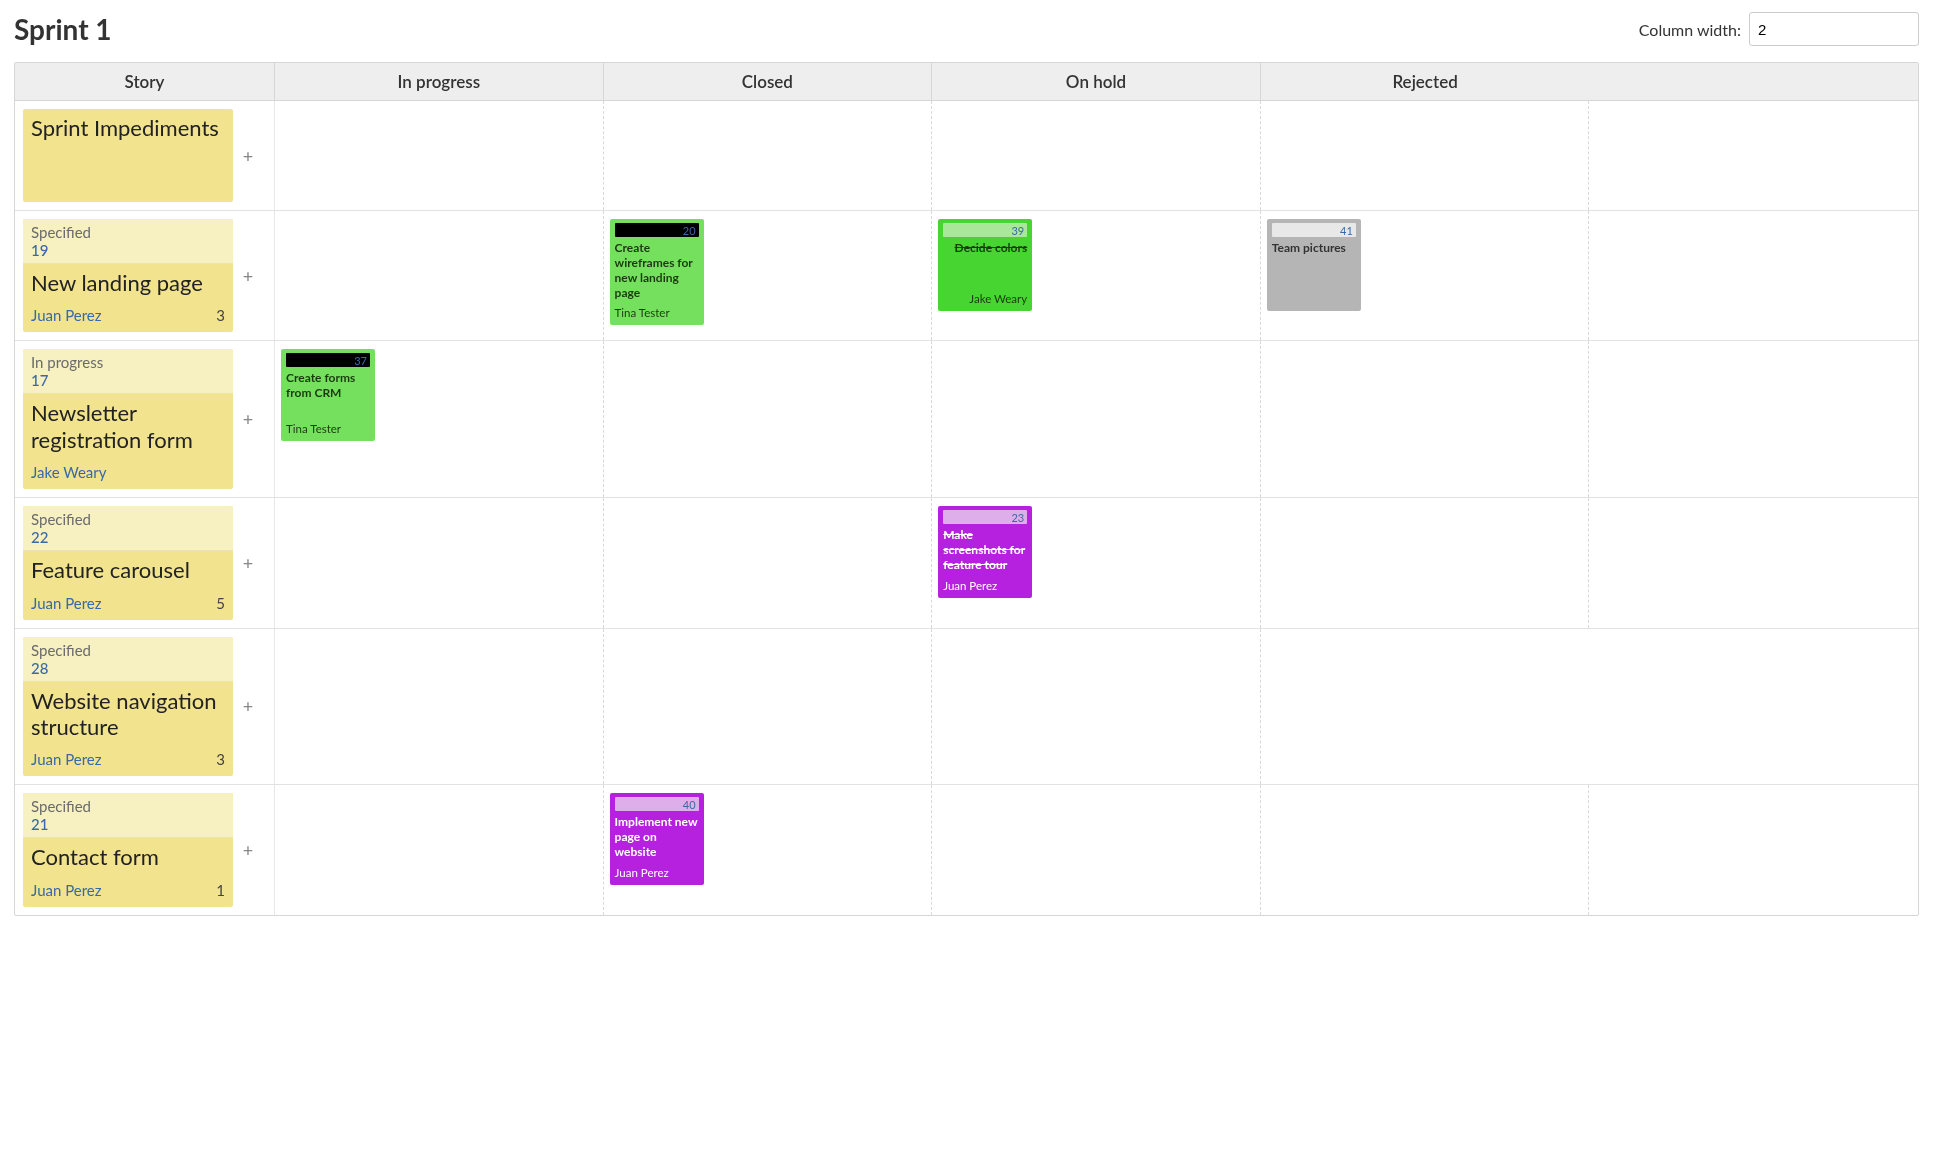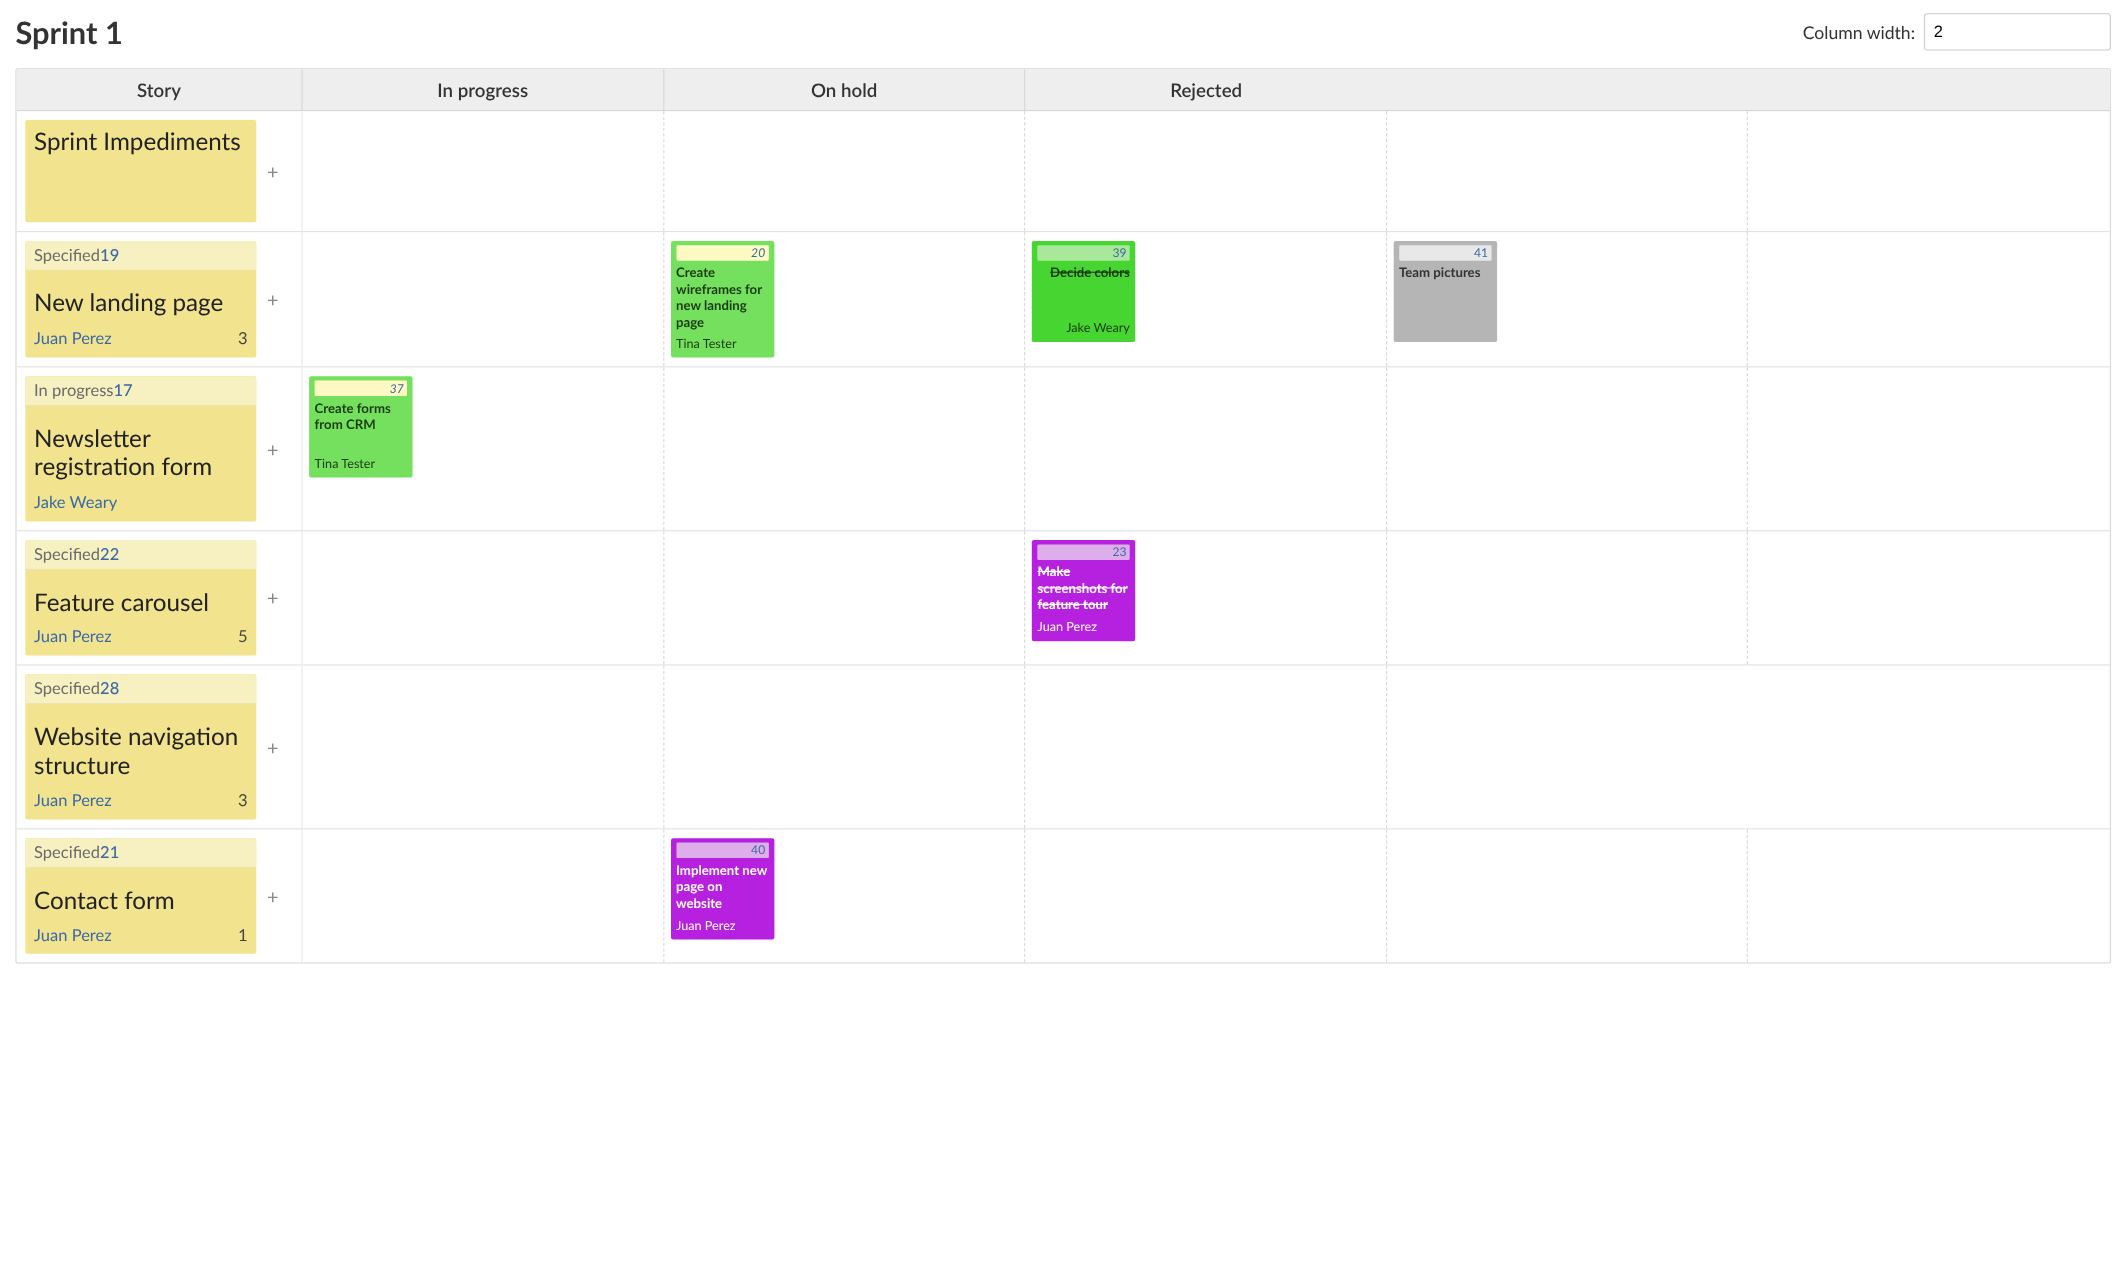--- a/index.html
+++ b/index.html
@@ -76,26 +76,27 @@
     padding: 6px 8px 8px;
     position: relative;
     display: flex;
     flex-direction: column;
     min-height: 92px;
   }
   .story-top {
     display: flex;
     justify-content: flex-start;
     background: #f7f0c0;
-    margin: -6px -8px 16px;
+    margin: -6px -8px 6px;
     padding: 4px 8px;
     font-size: 15px;
     color: #6b6b6b;
     border-bottom: 1px solid rgba(0,0,0,0.05);
     border-radius: 2px 2px 0 0;
+    flex-direction: column;
   }
   .story-top .sid { color: #3a69a6; font-weight: 500; }
   .story-title { font-size: 22px; color: #222; line-height: 1.2; }
   .story-bottom {
     margin-top: auto;
     display: flex;
     justify-content: space-between;
     align-items: flex-end;
     padding-top: 10px;
   }
@@ -141,21 +142,21 @@
     font-size: 11px;
     color: #3a69a6;
   }
   .card .ctitle { font-size: 12px; line-height: 1.25; font-weight: bold; }
   .card .cowner { margin-top: auto; font-size: 11.5px; padding-top: 6px; }
   .card.strike .ctitle { text-decoration: line-through; }
   
   .c-green      { background: #47d631; color: #1b3a0f; text-align: right; }
   .c-green .bar { background: #a9e89a; }
   .c-lgreen     { background: #75e05e; color: #1b3a0f; }
-  .c-lgreen .bar{ background: #fef9c3; font-style: italic; }
+  .c-lgreen .bar{ background: #000000; }
   .c-dgreen     { background: #0f4d3a; color: #fff; }
   .c-dgreen .bar{ background: #98b8ad; color: #3a69a6; }
   .c-purple     { background: #b621e0; color: #fff; }
   .c-purple .bar{ background: #deaeea; color: #3a69a6; }
   .c-grey       { background: #b5b5b5; color: #333; }
   .c-grey .bar  { background: #e8e8e8; }
   .row .lane-inner {
     display: flex; gap: 8px;
   }
 </style>
@@ -167,20 +168,21 @@
   <div class="colwidth">
     <label>Column width:</label>
     <input type="text" value="2" style="">
   </div>
 </div>
 
 <div class="board">
   <div class="board-head">
     <div class="hcell">Story</div>
     <div class="hcell">In progress</div>
+    <div class="hcell">Closed</div>
     <div class="hcell">On hold</div>
     <div class="hcell">Rejected</div>
   </div>
   <div id="rows">
       <div class="row">
         <div class="storycell">
           <div class="story-card">
             <div class="story-title">Sprint Impediments</div>
           </div>
           <div class="add-col">+</div>

